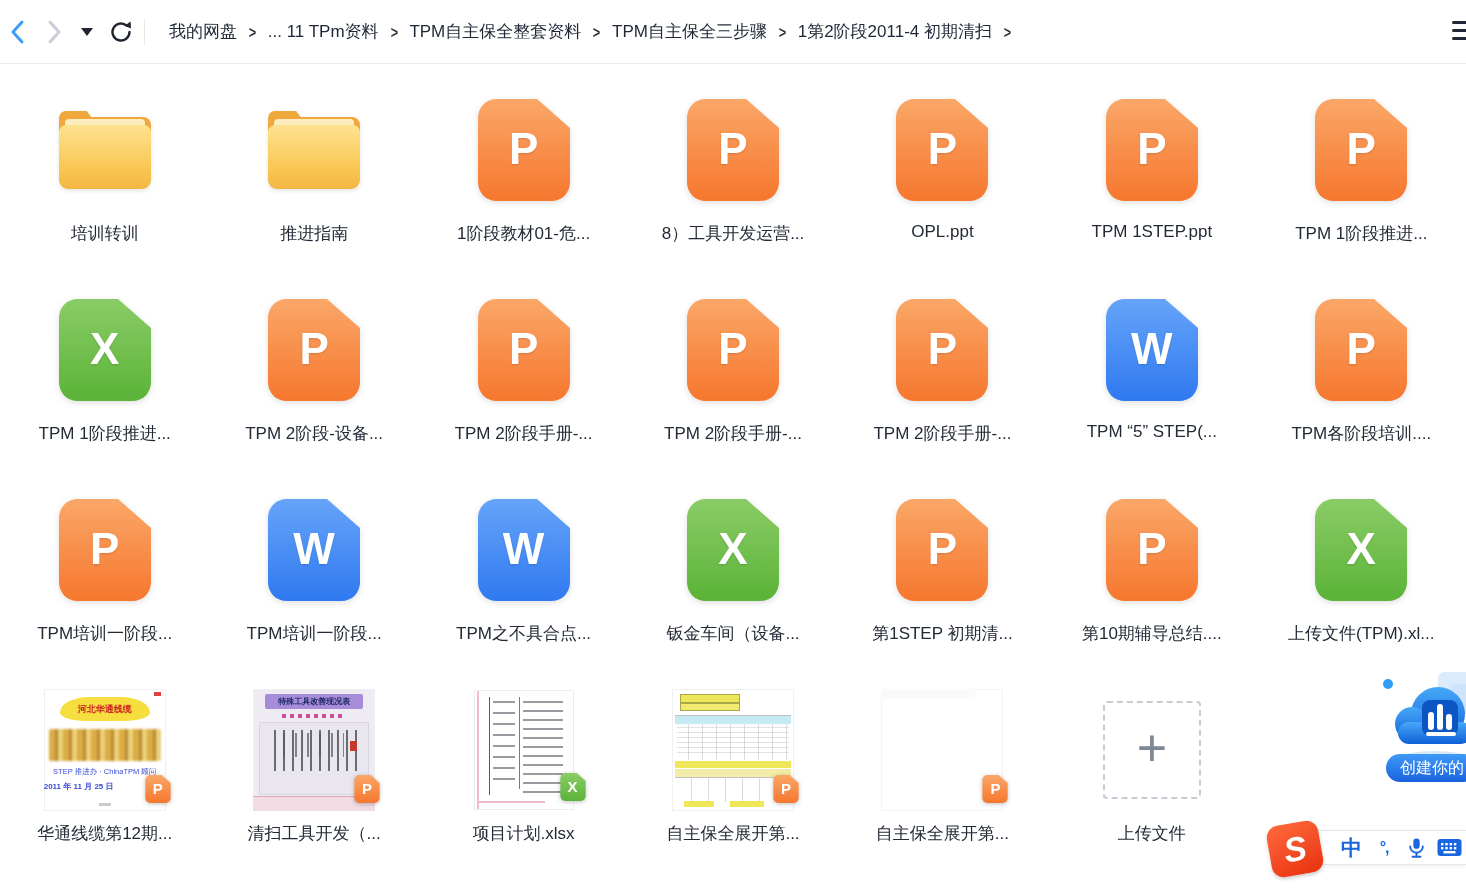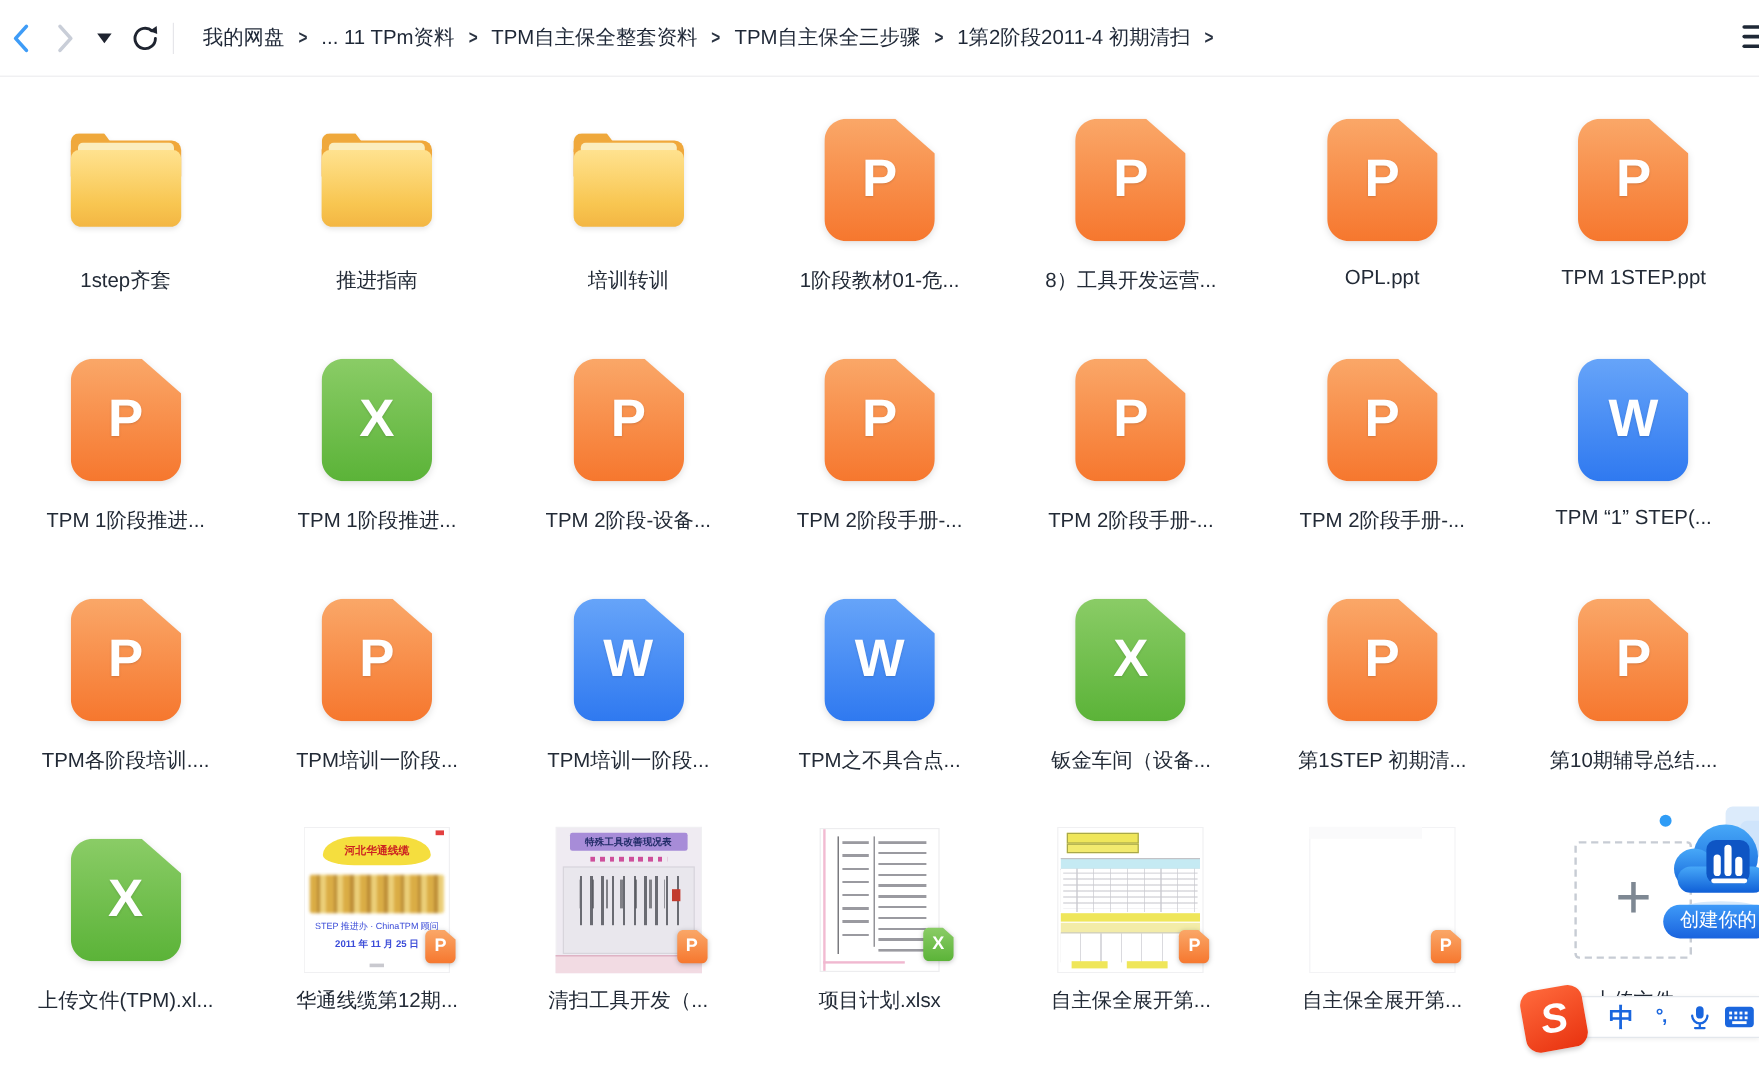--- a/index.html
+++ b/index.html
@@ -49,21 +49,21 @@
   
   .thumb{width:122px;height:122px;background:#fff;position:relative;box-shadow:inset 0 0 0 1px #F0F0F2;}
   
   .red-dash{position:absolute;top:3px;right:5px;width:7px;height:4px;background:#E34040;}
   .arch{position:absolute;top:8px;left:16px;right:16px;height:24px;background:#F5DE3E;
     border-radius:50% 50% 45% 45%/100% 100% 55% 55%;display:flex;align-items:center;justify-content:center;
     font-size:9px;font-weight:700;color:#CC2222;}
   .gold{position:absolute;top:40px;left:5px;right:5px;height:32px;border-radius:2px;opacity:.95;
     background:repeating-linear-gradient(90deg,#D9A93C 0 6px,#B8862B 6px 9px,#EBCD72 9px 14px);filter:blur(1.2px);}
   .blue1{position:absolute;top:78px;left:0;right:0;text-align:center;font-size:7.5px;color:#3A4BD8;}
-  .blue2{position:absolute;top:92px;left:0;right:0;text-align:center;font-size:8px;font-weight:700;color:#3A4BD8;}
+  .blue2{position:absolute;top:92px;left:0;right:0;font-size:8px;font-weight:700;color:#3A4BD8;}
   .pnum{position:absolute;bottom:5px;left:50%;transform:translateX(-50%);width:12px;height:3px;background:#C9C9CF;}
   
   .th-photo{background:#EFEBF2;}
   .banner{position:absolute;top:5px;left:12px;right:12px;height:15px;background:#A78CD8;border-radius:2px;
     display:flex;align-items:center;justify-content:center;font-size:8px;font-weight:700;color:#1F2A66;}
   .dots{position:absolute;top:25px;left:50%;transform:translateX(-50%);width:64px;height:4px;
     background:repeating-linear-gradient(90deg,#CE4F9B 0 4px,transparent 4px 8px);}
   .board{position:absolute;top:33px;left:6px;right:6px;bottom:16px;background:#E9E7ED;border:1px solid #D8D5DC;}
   .board::before{content:"";position:absolute;top:10%;left:6%;right:8%;height:58%;
     background:repeating-linear-gradient(90deg,transparent 0 7px,#6A6B72 7px 9px);}
@@ -189,48 +189,36 @@
     <div class="cell">
     <div class="icon-area">
       <div class="folder">
         <i class="tab"></i>
           <i class="backp"></i>
           <i class="sheet"></i>
           <i class="front"></i>
       </div>
 
     </div>
-    <div class="label">1step齐套</div>
+    <div class="label">培训转训</div>
   </div>
     <div class="cell">
     <div class="icon-area">
       <div class="folder">
         <i class="tab"></i>
           <i class="backp"></i>
           <i class="sheet"></i>
           <i class="front"></i>
       </div>
 
     </div>
     <div class="label">推进指南</div>
   </div>
     <div class="cell">
     <div class="icon-area">
-      <div class="folder">
-        <i class="tab"></i>
-          <i class="backp"></i>
-          <i class="sheet"></i>
-          <i class="front"></i>
-      </div>
-
-    </div>
-    <div class="label">培训转训</div>
-  </div>
-    <div class="cell">
-    <div class="icon-area">
 
       <div class="ficon ppt">
         <svg viewBox="0 0 92 102">
             <use href="#fshape"></use>
           </svg>
         <span class="letter">P</span>
       </div>
 
     </div>
     <div class="label">1阶段教材01-危...</div>
@@ -356,21 +344,21 @@
     <div class="icon-area">
 
       <div class="ficon doc">
         <svg viewBox="0 0 92 102">
             <use href="#fshape"></use>
           </svg>
         <span class="letter">W</span>
       </div>
 
     </div>
-    <div class="label">TPM “1” STEP(...</div>
+    <div class="label">TPM “5” STEP(...</div>
   </div>
     <div class="cell">
     <div class="icon-area">
 
       <div class="ficon ppt">
         <svg viewBox="0 0 92 102">
             <use href="#fshape"></use>
           </svg>
         <span class="letter">P</span>
       </div>

